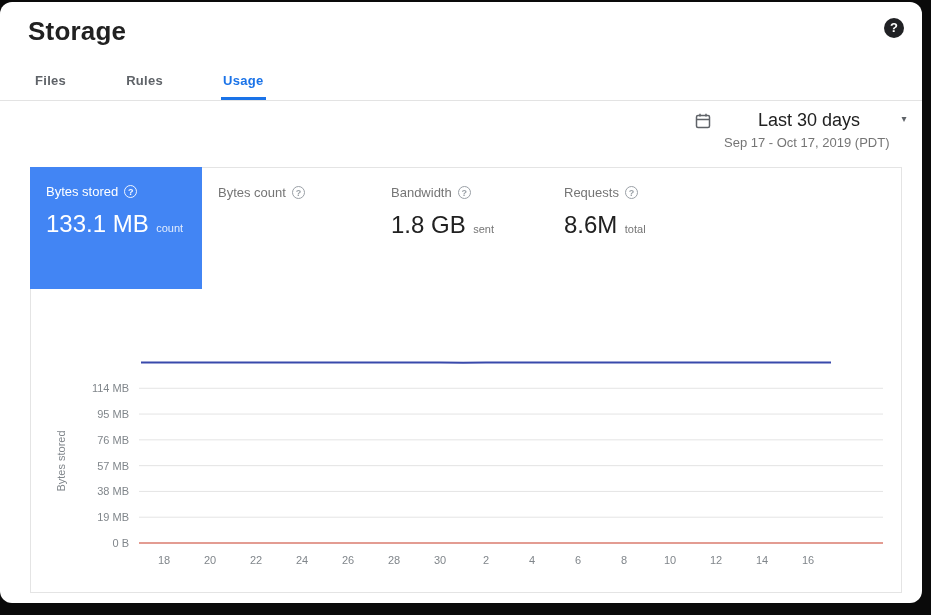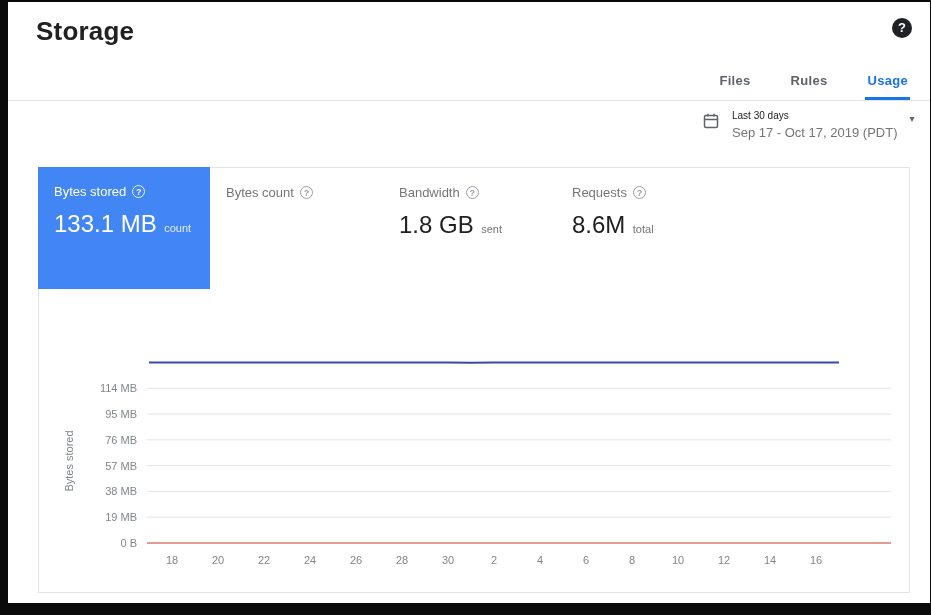--- a/index.html
+++ b/index.html
@@ -1,36 +1,36 @@
 <!DOCTYPE html>
 <html><head>
 <meta charset="utf-8">
 <style>
   * { box-sizing: border-box; }
   body { margin: 0; background: #000; font-family: "Liberation Sans", sans-serif; }
   .screen { position: relative; width: 931px; height: 615px; background: #0a0a0a; overflow: hidden; }
-  .app { position: absolute; left: 8px; top: 2px; width: 922px; height: 601px; background: #fff; overflow: hidden; }
+  .app { position: absolute; left: 0; top: 2px; width: 922px; height: 601px; background: #fff; overflow: hidden; border-radius: 12px; }
 
   
   .header { position: relative; padding: 14px 28px 0 28px; }
   .page-title { margin: 0; font-size: 26px; font-weight: 700; color: #212121; letter-spacing: .2px; }
   .help-btn { position: absolute; right: 18px; top: 16px; width: 20px; height: 20px; border-radius: 50%;
               background: #202124; color: #fff; font-size: 13px; font-weight: 700; line-height: 20px;
               text-align: center; cursor: pointer; }
 
   
-  .tabs { display: flex; gap: 36px; margin-top: 16px; padding: 0 20px; border-bottom: 1px solid #e3e3e3; justify-content: flex-end; }
+  .tabs { display: flex; gap: 56px; margin-top: 16px; padding: 0 33px; border-bottom: 1px solid #e3e3e3; }
   .tab { font-size: 13px; font-weight: 700; color: #5f6368; letter-spacing: .3px; padding: 10px 2px 12px 2px; cursor: pointer; }
   .tab.active { color: #1a73e8; padding-bottom: 9px; border-bottom: 3px solid #1a73e8; }
 
   
   .daterange { position: absolute; right: 16px; top: 108px; width: 212px; display: flex; align-items: flex-start; gap: 12px; cursor: pointer; }
   .cal-icon { flex: 0 0 auto; margin-top: 2px; }
   .dr-text { display: flex; flex-direction: column; }
-  .dr-label { font-size: 10px; color: #212121; }
+  .dr-label { font-size: 18px; color: #212121; margin-left: 34px; }
   .dr-sub { font-size: 13px; color: #757575; margin-top: 4px; white-space: nowrap; }
   .caret { margin-left: auto; font-size: 10px; color: #5f6368; margin-top: 3px; }
 
   
   .panel { position: absolute; left: 30px; top: 165px; right: 20px; bottom: 10px; background: #fff; border: 1px solid #e4e4e4; }
   .metrics { display: flex; align-items: flex-start; }
   .metric { width: 173px; padding: 17px 16px 0 16px; cursor: pointer; }
   .metric.selected { width: 172px; height: 122px; margin: -1px 0 0 -1px; background: #4285f4; color: #fff; }
   .m-label { font-size: 13px; color: #757575; display: flex; align-items: center; }
   .metric.selected .m-label { color: #fff; }

